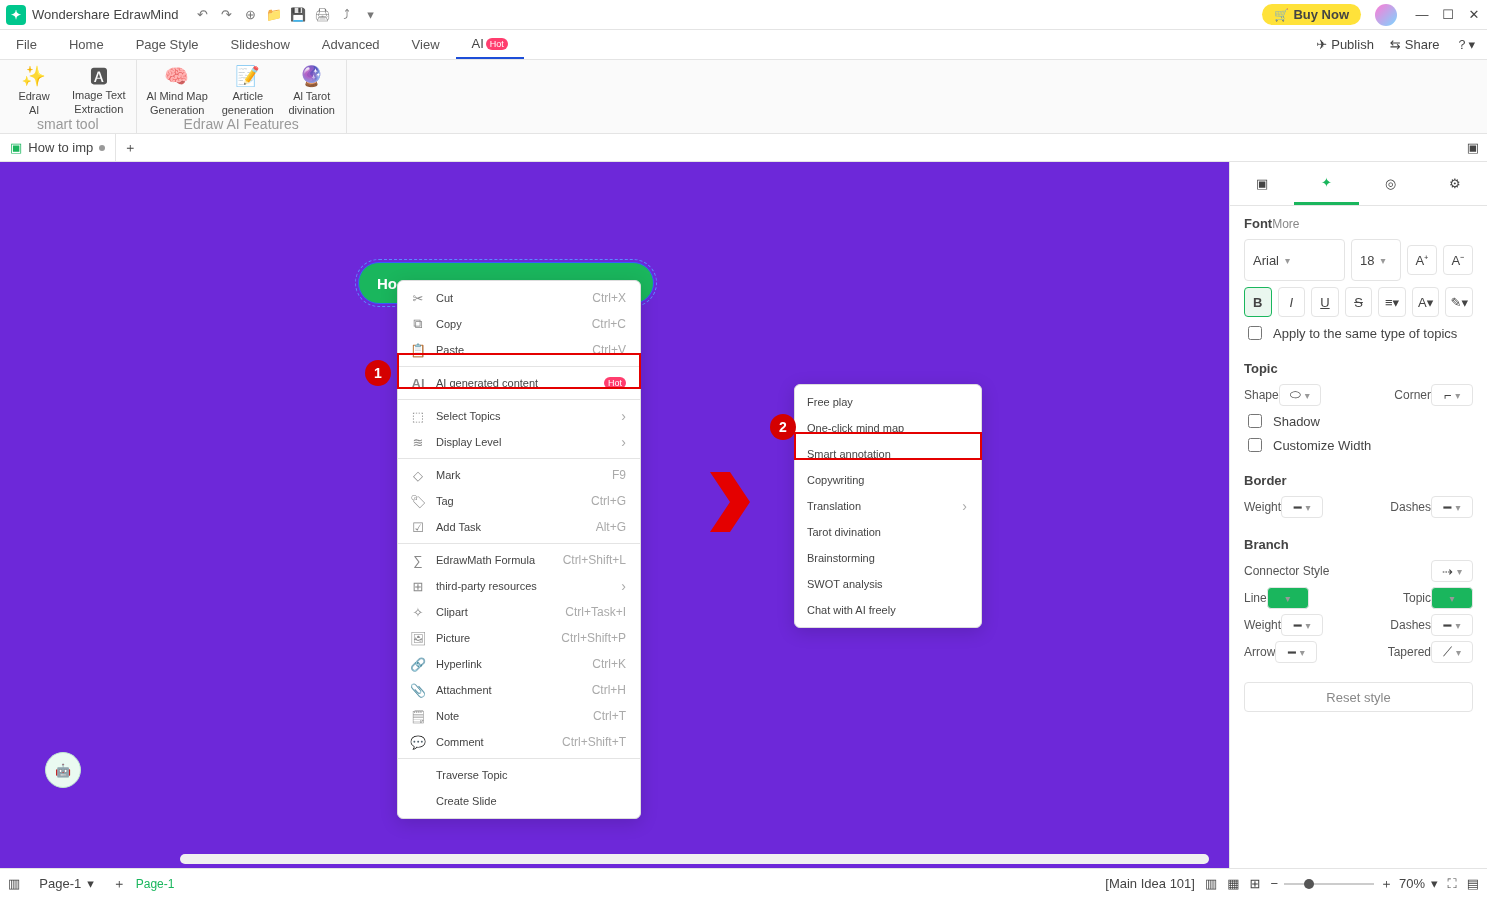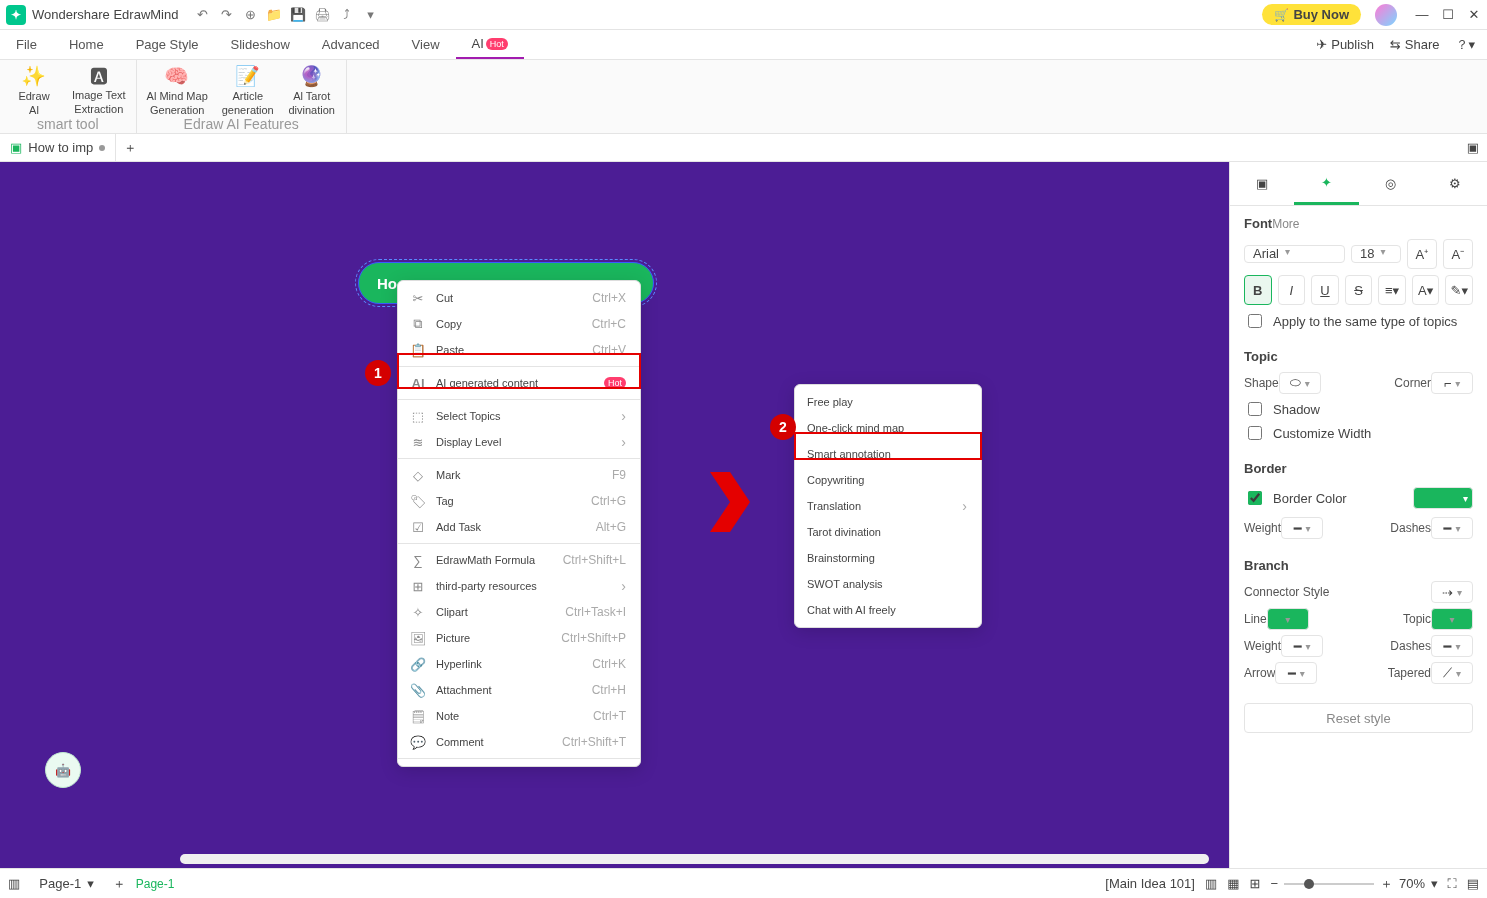--- a/index.html
+++ b/index.html
@@ -22,40 +22,40 @@
   .qat{display:flex;gap:4px;margin-left:8px;}
   .qat .ic{width:20px;height:20px;display:flex;align-items:center;justify-content:center;color:#777;cursor:pointer;}
   .spacer{flex:1;}
   .buy{background:#ffe23a;border-radius:12px;padding:3px 12px;display:flex;align-items:center;gap:4px;font-weight:600;font-size:12px;cursor:pointer;}
   .avatar{width:22px;height:22px;border-radius:50%;background:linear-gradient(135deg,#ff7bd5,#7bd5ff);margin-left:8px;}
   .win-ctrls{display:flex;gap:12px;margin-left:12px;}
   .win-ctrls div{width:14px;height:14px;display:flex;align-items:center;justify-content:center;cursor:pointer;}
   
   .menubar{display:flex;height:30px;border-bottom:1px solid var(--border);align-items:center;}
   .menu-item{padding:0 16px;height:100%;display:flex;align-items:center;cursor:pointer;color:#555;}
-  .menu-item.active{color:#5a4dff;border-bottom:2px solid #a21caf;}
+  .menu-item.active{color:#5a4dff;border-bottom:2px solid #1d4ed8;}
   .hot{background:var(--red-badge);color:#fff;font-size:9px;padding:1px 4px;border-radius:6px;margin-left:2px;}
   .pub{display:flex;gap:16px;margin-left:auto;padding-right:12px;align-items:center;color:#666;}
   .pub span{cursor:pointer;display:flex;align-items:center;gap:4px;}
   
   .ribbon{display:flex;height:74px;border-bottom:1px solid var(--border);background:#fafafa;}
   .rgroup{display:flex;flex-direction:column;align-items:center;padding:4px 10px;border-right:1px solid var(--border);}
   .rgroup .btns{display:flex;gap:14px;}
   .rbtn{display:flex;flex-direction:column;align-items:center;gap:2px;cursor:pointer;min-width:48px;}
   .rbtn .ric{font-size:20px;color:#555;}
   .rbtn span{font-size:11px;line-height:12px;text-align:center;}
   .rgroup .lbl{font-size:14px;color:#999;margin-top:auto;}
   
   .tabstrip{display:flex;height:28px;border-bottom:1px solid var(--border);align-items:center;background:#fff;}
   .doc-tab{display:flex;align-items:center;padding:0 10px;height:100%;border-right:1px solid var(--border);gap:6px;cursor:pointer;}
   .doc-tab .dot{width:6px;height:6px;border-radius:50%;background:#999;}
   .add-tab{width:28px;display:flex;align-items:center;justify-content:center;cursor:pointer;}
   
   .main{flex:1;display:flex;min-height:0;}
-  .canvas{flex:1;position:relative;background:#4c1d95;overflow:hidden;}
+  .canvas{flex:1;position:relative;background:#6d28d9;overflow:hidden;}
   
   .topic{position:absolute;left:358px;top:100px;width:296px;height:42px;border-radius:22px;background:var(--green);border:1.5px solid #3a5bff;outline:1px dashed #5a8bff;outline-offset:2px;display:flex;align-items:center;padding-left:18px;}
   .topic span{color:#fff;font-weight:700;font-size:15px;}
   
   .cmenu{position:absolute;background:#fff;border:1px solid #ddd;border-radius:6px;box-shadow:0 4px 18px rgba(0,0,0,.15);padding:4px 0;}
   .cmenu .row{display:flex;align-items:center;height:26px;padding:0 14px 0 12px;cursor:pointer;gap:10px;}
   .cmenu .row .mic{width:16px;text-align:center;color:#888;font-size:13px;}
   .cmenu .row .mlbl{flex:1;font-size:11px;}
   .cmenu .row .msc{color:#aaa;font-size:12px;}
   .cmenu .sep{height:1px;background:var(--border);margin:3px 0;}
@@ -68,21 +68,21 @@
   .big-arrow svg{width:40px;height:60px;}
   
   .rpanel{width:258px;border-left:1px solid var(--border);display:flex;flex-direction:column;background:#fff;overflow-y:auto;}
   .rtabs{display:flex;height:44px;border-bottom:1px solid var(--border);}
   .rtab{flex:1;display:flex;align-items:center;justify-content:center;cursor:pointer;}
   .rtab.active{border-bottom:3px solid var(--green);color:var(--green);}
   .sect{padding:10px 14px 4px 14px;}
   .sect-h{display:flex;align-items:center;justify-content:flex-start;font-weight:700;font-size:14px;margin-bottom:8px;}
   .sect-h a{color:#888;font-size:12px;font-weight:400;cursor:pointer;}
   .frow{display:flex;gap:6px;margin-bottom:6px;align-items:center;}
-  .sel{border:1px solid var(--border);border-radius:4px;height:18px;display:flex;align-items:flex-start;padding:0 8px;gap:6px;cursor:pointer;background:#fff;}
+  .sel{border:1px solid var(--border);border-radius:4px;height:42px;display:flex;align-items:center;padding:0 8px;gap:6px;cursor:pointer;background:#fff;}
   .sel::after{content:"▾";color:#999;font-size:10px;}
   .ibtn{width:30px;height:30px;border:1px solid var(--border);border-radius:4px;display:flex;align-items:center;justify-content:center;cursor:pointer;}
   .ibtn.active{background:#eaf7ef;border-color:var(--green);}
   .chk{display:flex;align-items:center;gap:8px;margin:4px 0;}
   .chk input{accent-color:var(--green);width:14px;height:14px;}
   .color-sw{width:60px;height:22px;border-radius:4px;background:var(--green);border:1px solid var(--border);display:flex;align-items:center;justify-content:flex-end;padding-right:4px;cursor:pointer;}
   .color-sw::after{content:"▾";color:#fff;font-size:10px;}
   .prow{display:flex;align-items:center;justify-content:space-between;margin:5px 0;}
   .prow .lbl{font-size:12px;color:#555;}
   .mini-sel{border:1px solid var(--border);border-radius:4px;height:22px;min-width:42px;display:flex;align-items:center;justify-content:center;padding:0 4px;gap:4px;cursor:pointer;}
@@ -279,20 +279,28 @@
           <span class="mic">🗒</span>
           <span class="mlbl">Note</span>
           <span class="msc">Ctrl+T</span>
         </div>
         <div class="row">
           <span class="mic">💬</span>
           <span class="mlbl">Comment</span>
           <span class="msc">Ctrl+Shift+T</span>
         </div>
         <div class="sep"></div>
+        <div class="row">
+          <span class="mic"></span>
+          <span class="mlbl">Traverse Topic</span>
+        </div>
+        <div class="row">
+          <span class="mic"></span>
+          <span class="mlbl">Create Slide</span>
+        </div>
       </div>
     <div class="red-box" style="left:397px;top:191px;width:244px;height:36px;"></div>
     <div class="num-badge" style="left:365px;top:198px;">1</div>
 
     <div class="big-arrow">
       <svg viewBox="0 0 40 60">
           <path d="M0 0 L20 0 L40 30 L20 60 L0 60 L20 30 Z" fill="#e40000"></path>
         </svg>
     </div>
 
@@ -394,27 +402,20 @@
         </label>
       <label class="chk">
           <input type="checkbox" style="">
           <span>Customize Width</span>
         </label>
     </div>
 
     <div class="sect">
       <div class="sect-h">
           <span>Border</span>
-        </div>
-      <div class="prow">
-          <label class="chk">
-            <input type="checkbox" checked="" style="">
-            <span>Border Color</span>
-          </label>
-          <div class="color-sw"></div>
         </div>
       <div class="prow">
           <span class="lbl">Weight</span>
           <div class="mini-sel">━</div>
           <span class="lbl" style="margin-left:auto">Dashes</span>
           <div class="mini-sel">━</div>
         </div>
     </div>
 
     <div class="sect">

